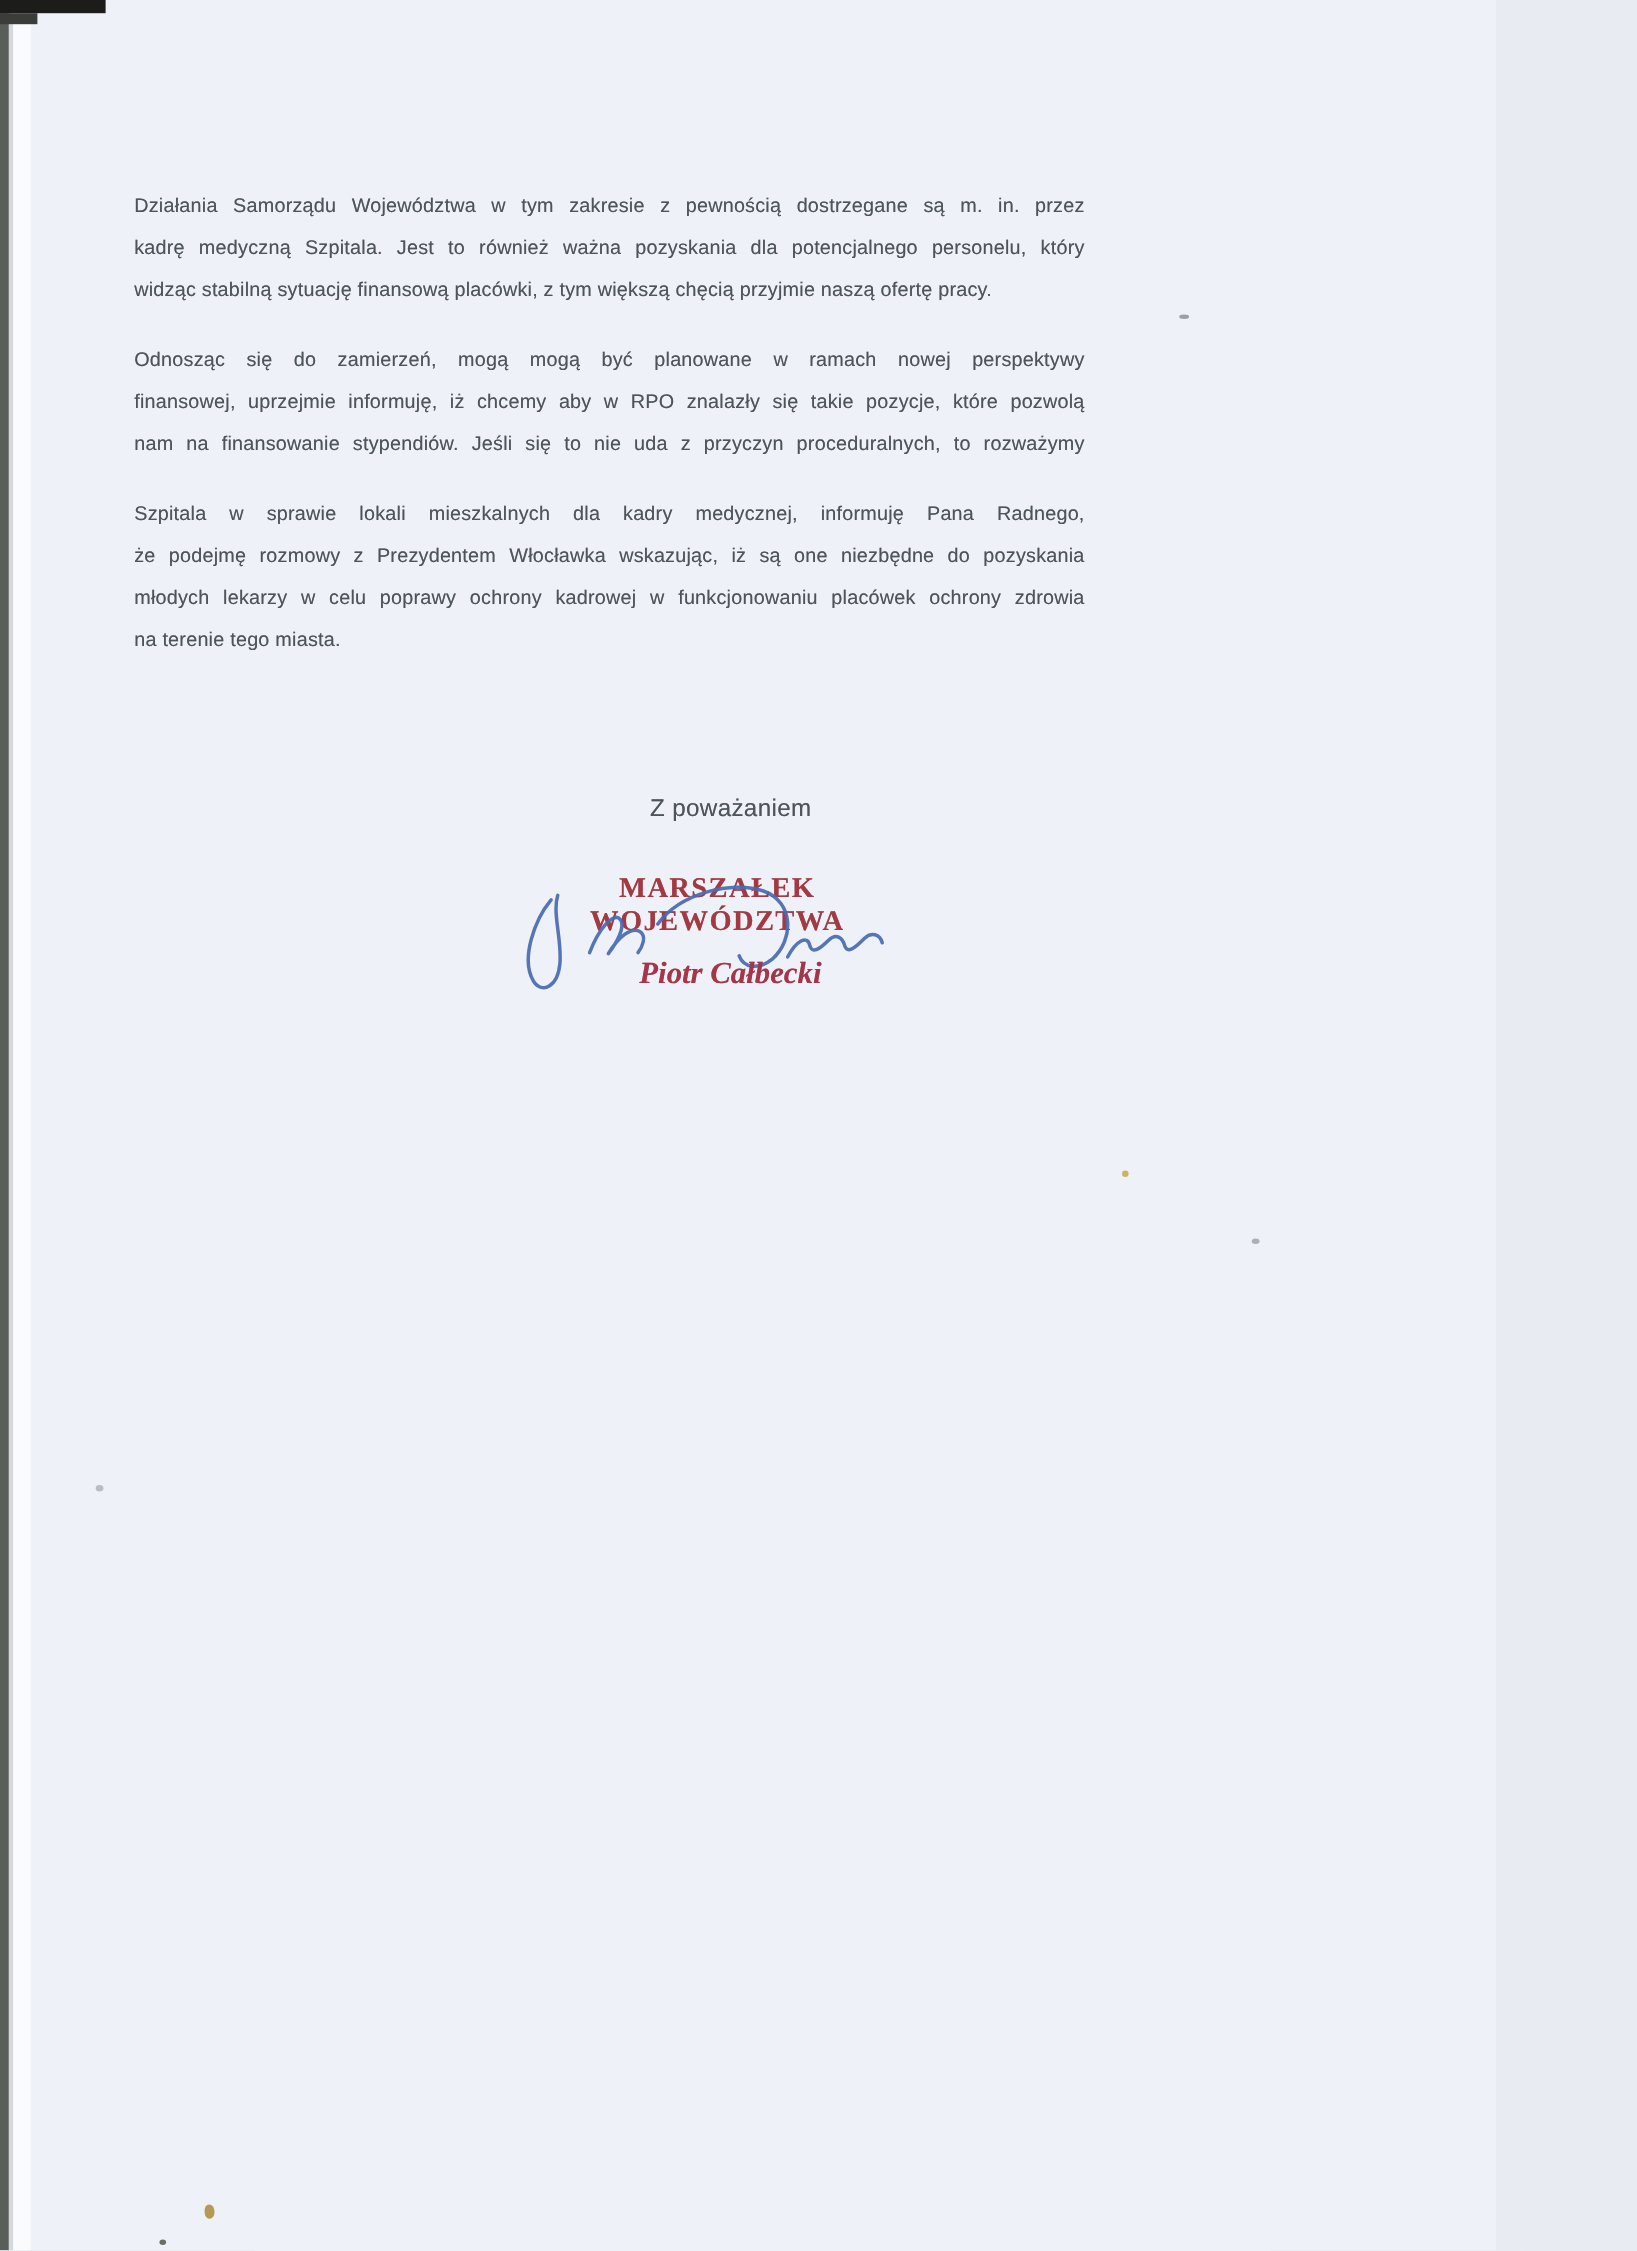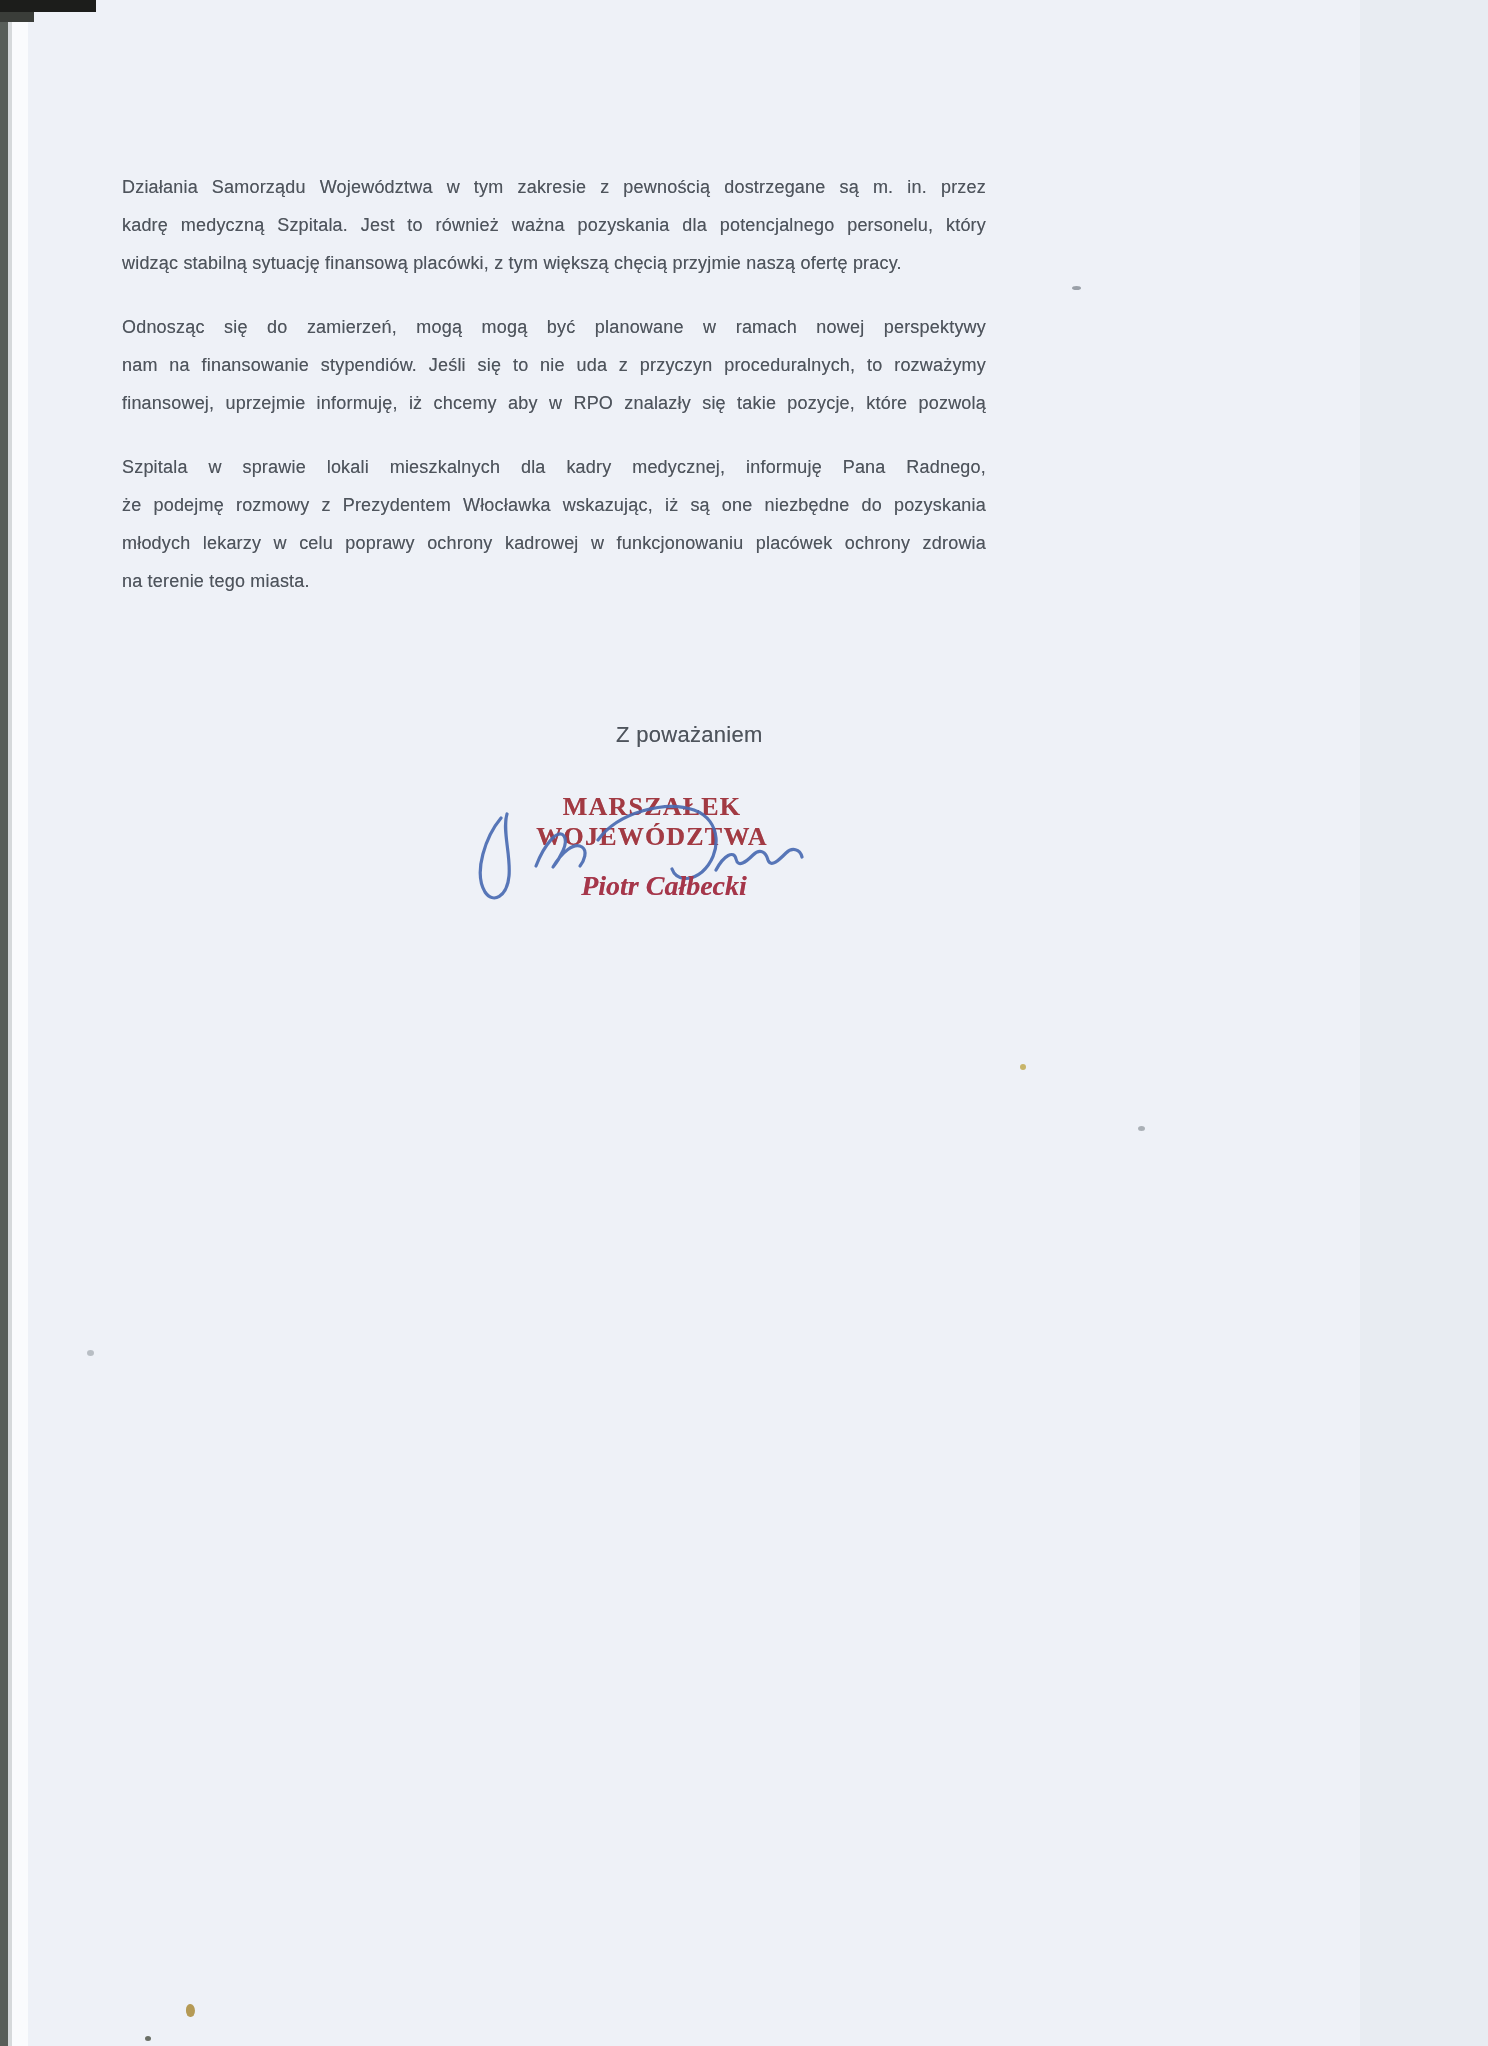--- a/index.html
+++ b/index.html
@@ -22,21 +22,21 @@
   .letter-body{
     position:absolute;left:122px;top:168px;width:864px;
     font-size:18px;line-height:38px;letter-spacing:.2px;
     color:#4e545c;
     text-shadow:0 0 .5px rgba(78,84,92,.55);
   }
   .para{margin:0 0 26px 0;}
   .line{text-align:justify;text-align-last:justify;}
   .line-last{text-align-last:left;}
   .closing{
-    position:absolute;left:616px;top:722px;
+    position:absolute;left:591px;top:722px;
     font-size:22px;color:#4e545c;letter-spacing:.3px;
     text-shadow:0 0 .5px rgba(78,84,92,.55);
   }
   .stamp-title{
     position:absolute;left:452px;top:792px;width:400px;
     text-align:center;
     font-family:"Liberation Serif",serif;
     font-weight:bold;
     font-size:26px;letter-spacing:1.2px;
     color:#a23a43;
@@ -71,22 +71,22 @@
   <div class="speck" style="left:145px;top:2036px;width:6px;height:5px;background:#6a6f66;"></div>
 
   <div class="letter-body">
     <div class="para">
       <div class="line">Działania Samorządu Województwa w tym zakresie z pewnością dostrzegane są m. in. przez</div>
       <div class="line">kadrę medyczną Szpitala. Jest to również ważna pozyskania dla potencjalnego personelu, który</div>
       <div class="line line-last">widząc stabilną sytuację finansową placówki, z tym większą chęcią przyjmie naszą ofertę pracy.</div>
     </div>
     <div class="para">
       <div class="line">Odnosząc się do zamierzeń, mogą mogą być planowane w ramach nowej perspektywy</div>
+      <div class="line">finansowej, uprzejmie informuję, iż chcemy aby w RPO znalazły się takie pozycje, które pozwolą</div>
       <div class="line">nam na finansowanie stypendiów. Jeśli się to nie uda z przyczyn proceduralnych, to rozważymy</div>
-      <div class="line">finansowej, uprzejmie informuję, iż chcemy aby w RPO znalazły się takie pozycje, które pozwolą</div>
     </div>
     <div class="para">
       <div class="line">Szpitala w sprawie lokali mieszkalnych dla kadry medycznej, informuję Pana Radnego,</div>
       <div class="line">że podejmę rozmowy z Prezydentem Włocławka wskazując, iż są one niezbędne do pozyskania</div>
       <div class="line">młodych lekarzy w celu poprawy ochrony kadrowej w funkcjonowaniu placówek ochrony zdrowia</div>
       <div class="line line-last">na terenie tego miasta.</div>
     </div>
   </div>
 
   <div class="closing">Z poważaniem</div>

